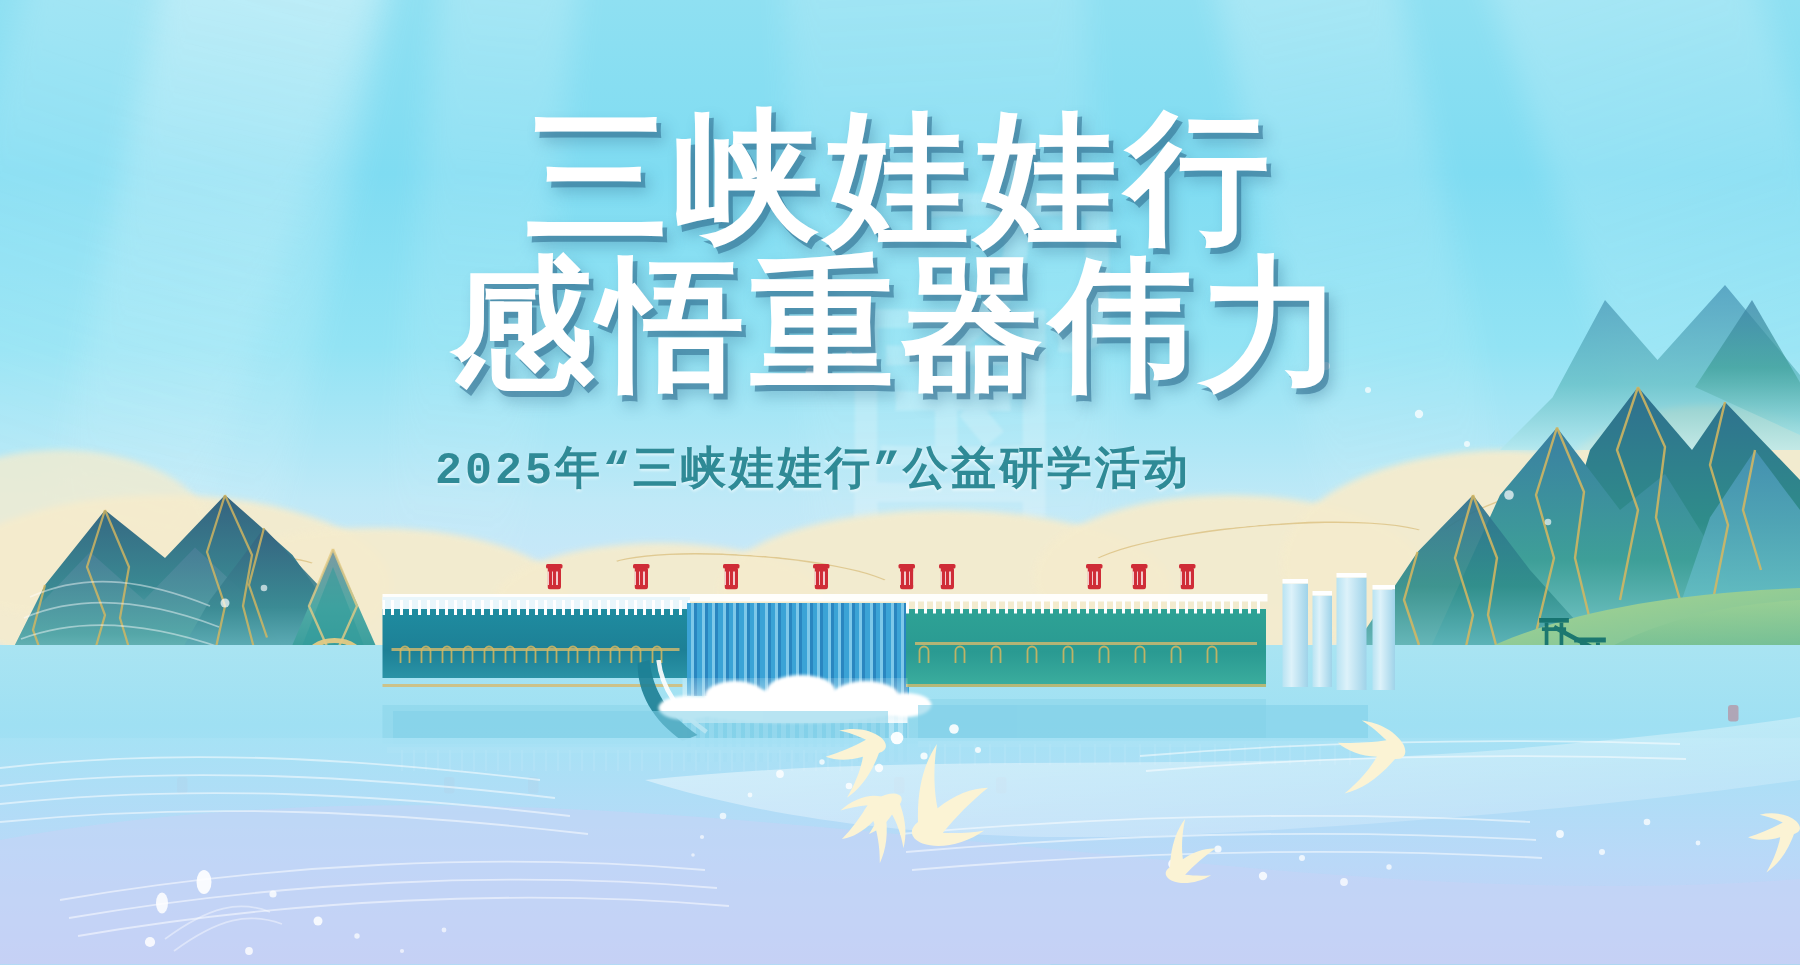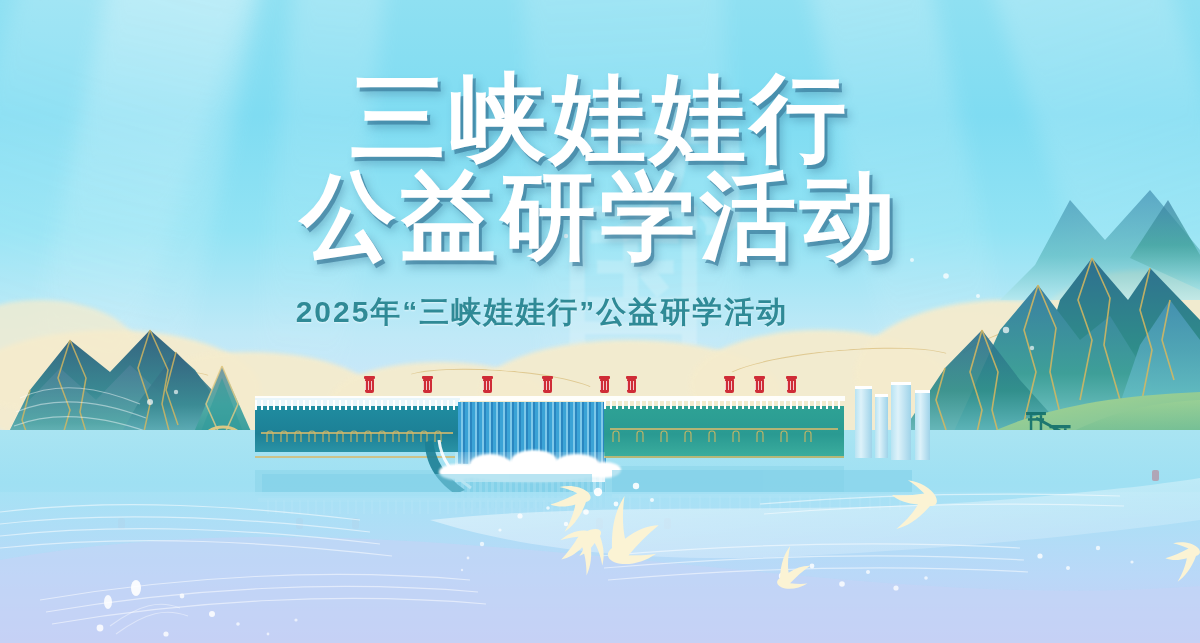--- a/index.html
+++ b/index.html
@@ -149,21 +149,21 @@
     line-height:1.02;
     color:#ffffff;
     letter-spacing:4px;
     text-shadow:
        3px 4px 0 rgba(43,105,140,.55),
        5px 7px 10px rgba(40,95,130,.35);
     white-space:nowrap;
   }
   #subtitle{
     position:absolute; left:0; top:292px; width:1084px; text-align:center; z-index:40;
-    font-family:Liberation Sans, sans-serif;
+    font-family:Liberation Mono, monospace;
     font-weight:bold;
     font-size:30px;
     letter-spacing:2px;
     color:#2f8a96;
     text-shadow:0 1px 2px rgba(255,255,255,.6);
     white-space:nowrap;
   }
 </style>
 </head>
 <body>
@@ -552,18 +552,18 @@
 
       <g transform="translate(1196,556) rotate(-170) scale(0.62)">
         <path d="M0,0 C4,-22 12,-36 22,-46 C16,-30 14,-16 14,-6 C26,-12 38,-14 48,-12
                  C36,-6 24,2 14,10 C22,12 32,14 40,14 C26,20 10,20 0,14 C-6,10 -8,4 0,0 Z"></path>
       </g>
     </g>
   </svg>
 
   <div id="title-block">
     <div class="title-line">三峡娃娃行</div>
-    <div class="title-line">公益研学活动</div>
+    <div class="title-line">感悟重器伟力</div>
   </div>
 
   <div id="subtitle">2025年“三峡娃娃行”公益研学活动</div>
 
 </div>
 
 </body></html>

